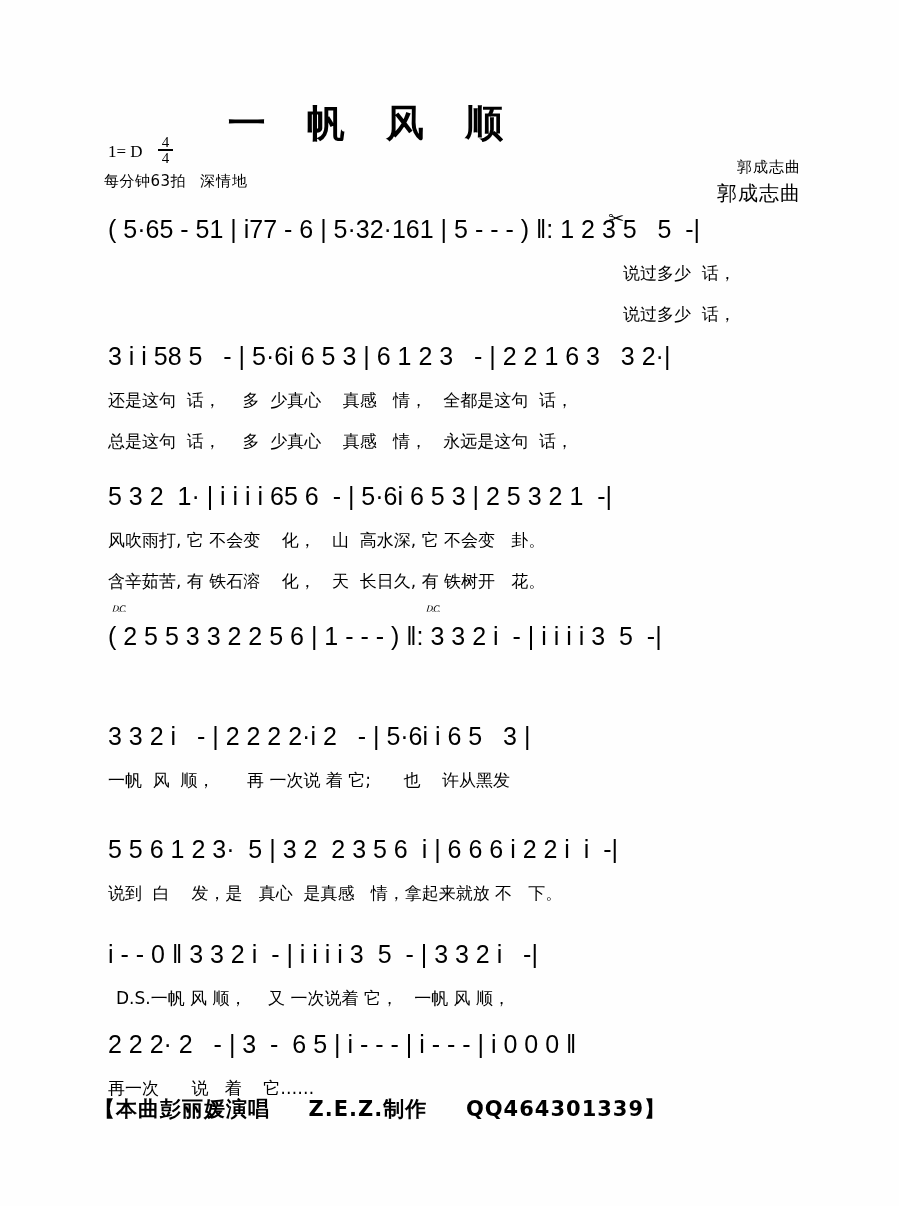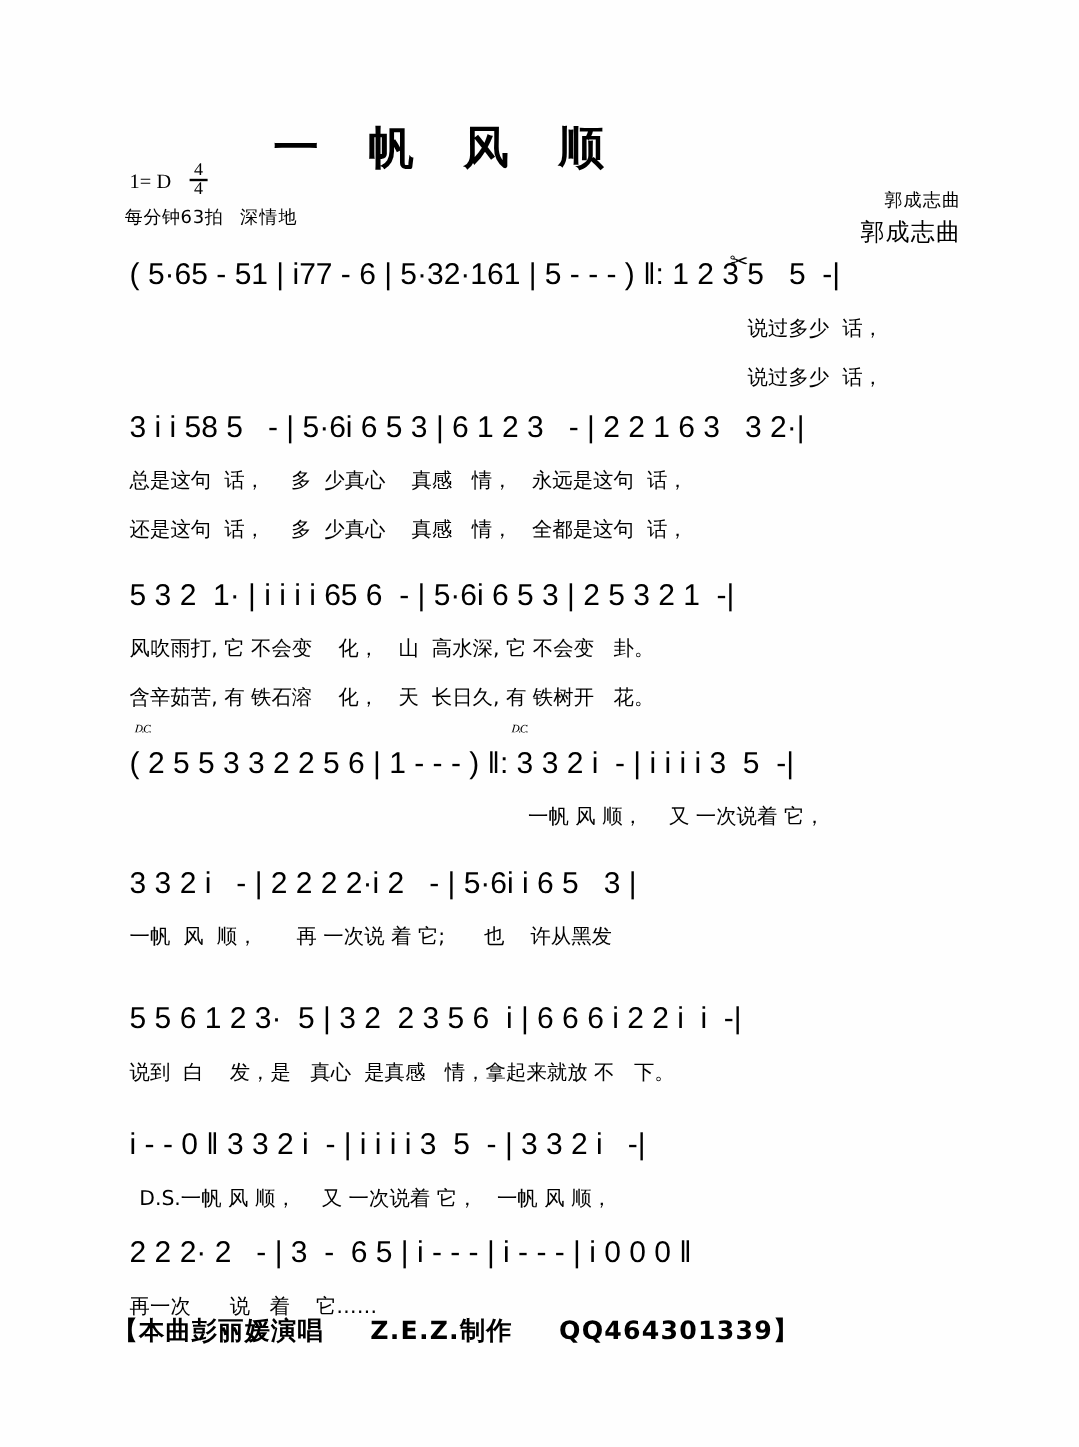--- a/index.html
+++ b/index.html
@@ -157,35 +157,34 @@
 
   <div class="system" style="top:215px">
     <div class="mark" style="left:608px; top:-8px">✂</div>
     <div class="notes">( 5·65 - 51 | i77 - 6 | 5·32·161 | 5 - - - ) ‖: 1 2 3 5   5  -|</div>
     <div class="lyric" style="padding-left:623px">说过多少  话，</div>
     <div class="lyric" style="padding-left:623px">说过多少  话，</div>
   </div>
 
   <div class="system" style="top:342px">
     <div class="notes">3 i i 58 5   - | 5·6i 6 5 3 | 6 1 2 3   - | 2 2 1 6 3   3 2·|</div>
+    <div class="lyric">还是这句  话，    多  少真心    真感   情，   全都是这句  话，</div>
     <div class="lyric">总是这句  话，    多  少真心    真感   情，   永远是这句  话，</div>
-    <div class="lyric">还是这句  话，    多  少真心    真感   情，   全都是这句  话，</div>
   </div>
 
   <div class="system" style="top:482px">
     <div class="notes">5 3 2  1· | i i i i 65 6  - | 5·6i 6 5 3 | 2 5 3 2 1  -|</div>
     <div class="lyric">风吹雨打, 它 不会变    化，   山  高水深, 它 不会变   卦。</div>
     <div class="lyric">含辛茹苦, 有 铁石溶    化，   天  长日久, 有 铁树开   花。</div>
   </div>
 
   <div class="system" style="top:600px">
     <div class="mark" style="left:112px; top:0px">𝄊</div>
     <div class="mark" style="left:426px; top:0px">𝄊</div>
     <div class="notes" style="margin-top:22px">( 2 5 5 3 3 2 2 5 6 | 1 - - - ) ‖: 3 3 2 i  - | i i i i 3  5  -|</div>
-    <div class="lyric" style="padding-left:440px">一帆 风 顺，    又 一次说着 它，</div>
   </div>
 
   <div class="system" style="top:722px">
     <div class="notes">3 3 2 i   - | 2 2 2 2·i 2   - | 5·6i i 6 5   3 |</div>
     <div class="lyric">一帆  风  顺，      再 一次说 着 它;      也    许从黑发</div>
   </div>
 
   <div class="system" style="top:835px">
     <div class="notes">5 5 6 1 2 3·  5 | 3 2  2 3 5 6  i | 6 6 6 i 2 2 i  i  -|</div>
     <div class="lyric">说到  白    发，是   真心  是真感   情，拿起来就放 不   下。</div>

